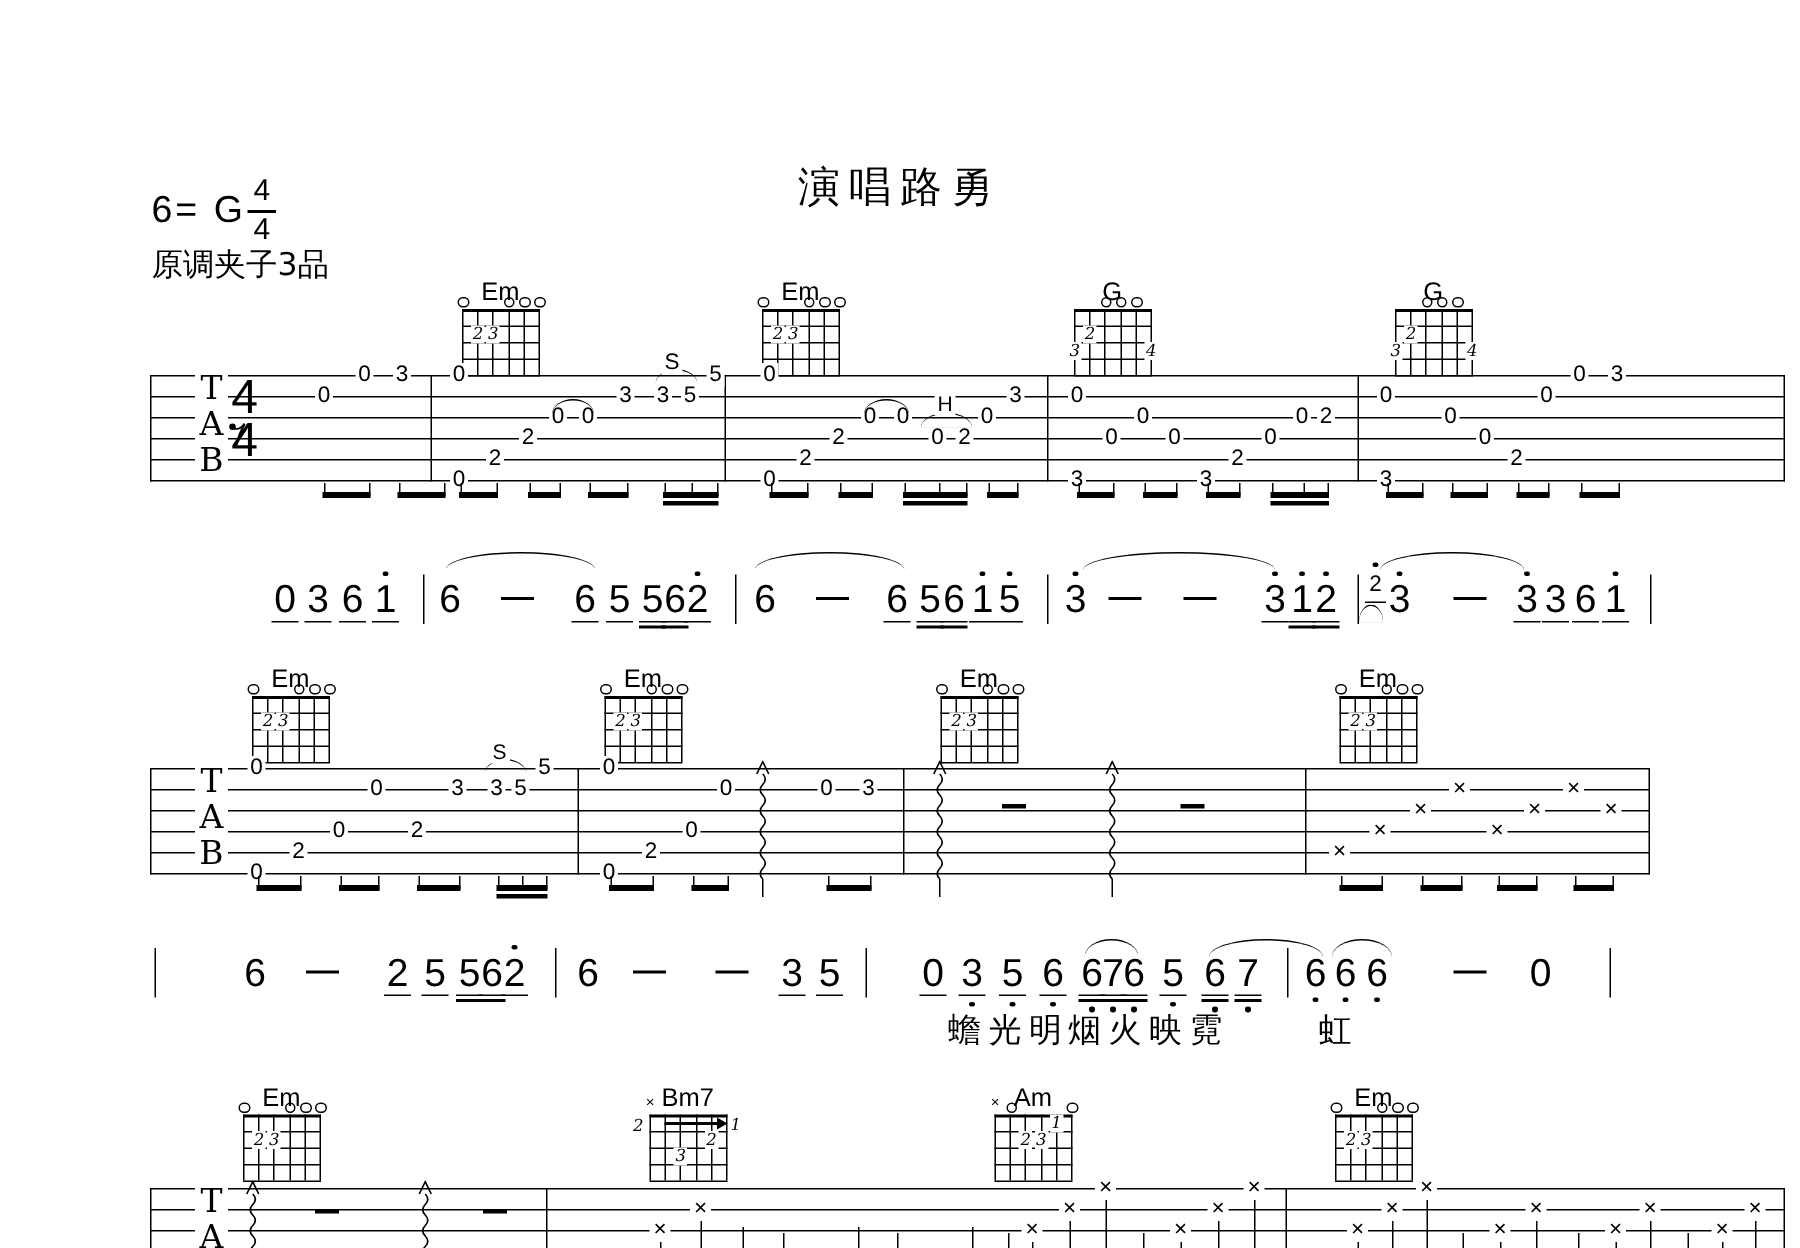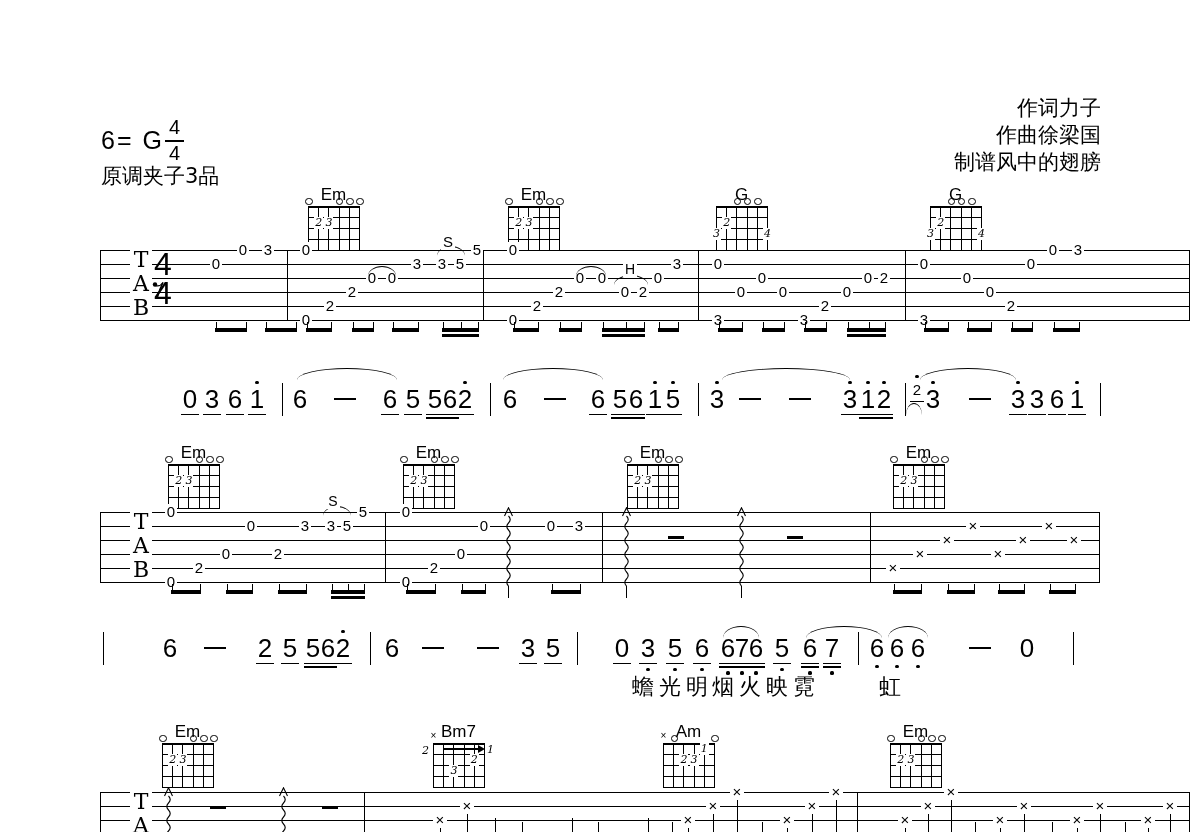--- a/index.html
+++ b/index.html
@@ -17,25 +17,21 @@
   .frac-den{position:absolute;left:169px;top:142px;font:20px "Liberation Sans", sans-serif;}
   .capo{position:absolute;left:101px;top:162px;font:21px "DejaVu Sans", sans-serif;}
   #music{position:absolute;left:0;top:0;width:1200px;height:832px;}
   #music div{position:absolute;}
   #music svg{position:absolute;left:0;top:0;}
 </style>
 </head>
 <body>
 
 <div class="sheet">
-  <div class="credits">
-    <div>作词力子</div>
-    <div>作曲徐梁国</div>
-    <div>制谱风中的翅膀</div>
-  </div>
+  <div class="subtitle">演唱路勇</div>
   <div class="keylabel">6= G</div>
   <div class="frac-num">4</div>
   <div class="frac-rule"></div>
   <div class="frac-den">4</div>
   <div class="capo">原调夹子3品</div>
   <div id="music">
       <div style="left: 303px; top: 185px; width: 61px; text-align: center; font: 17px &quot;Liberation Sans&quot;, sans-serif;">Em</div>
       <div style="left: 308px; top: 206px; width: 1px; height: 44px; background: rgb(0, 0, 0);"></div>
       <div style="left: 318.2px; top: 206px; width: 1px; height: 44px; background: rgb(0, 0, 0);"></div>
       <div style="left: 328.4px; top: 206px; width: 1px; height: 44px; background: rgb(0, 0, 0);"></div>

